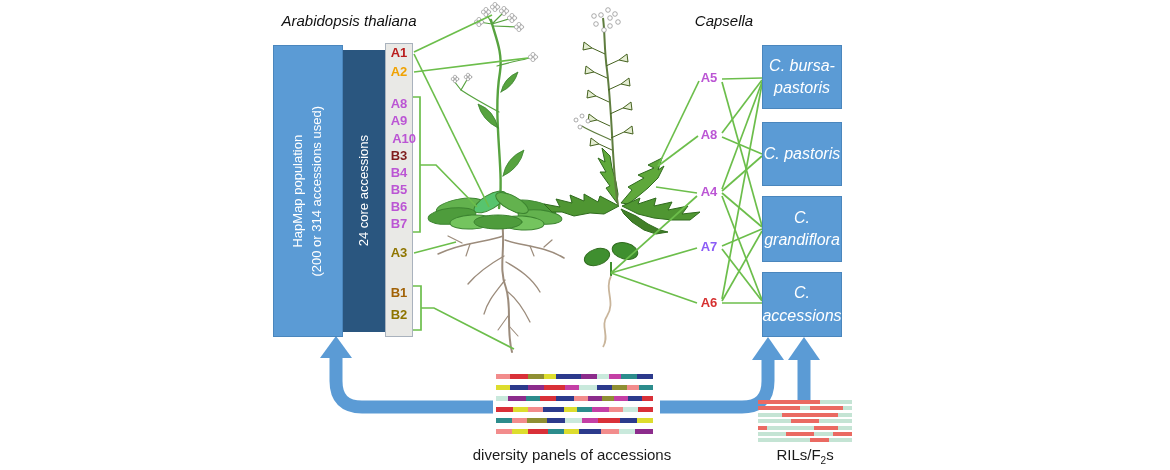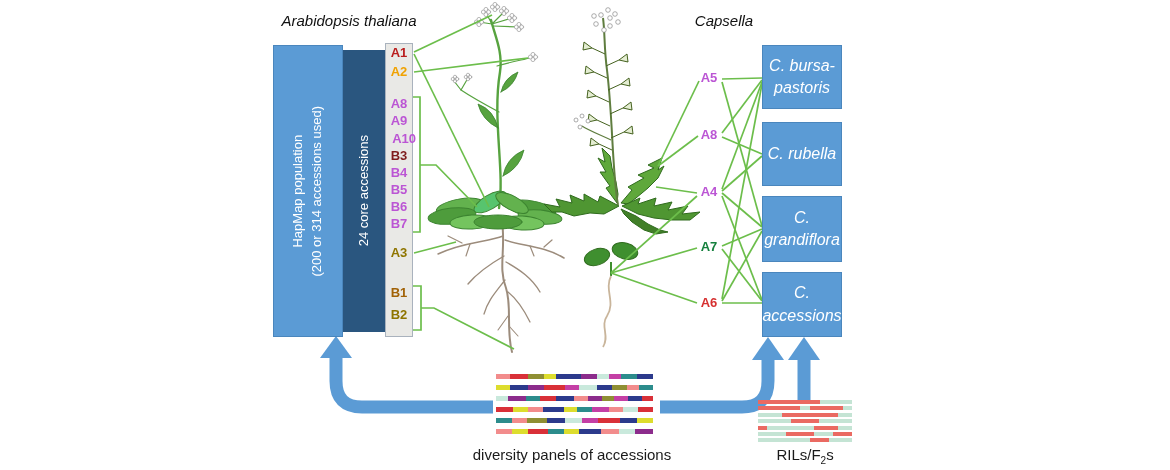--- a/index.html
+++ b/index.html
@@ -260,31 +260,31 @@
       <div class="acc-label" style="left: 382px; top: 199px; color: rgb(187, 85, 212);">B6</div>
       <div class="acc-label" style="left: 382px; top: 216px; color: rgb(187, 85, 212);">B7</div>
       <div class="acc-label" style="left: 382px; top: 245px; color: rgb(143, 117, 0);">A3</div>
       <div class="acc-label" style="left: 382px; top: 285px; color: #a16207;">B1</div>
       <div class="acc-label" style="left: 382px; top: 307px; color: rgb(143, 117, 0);">B2</div>
     </div>
   <div id="right-accession-labels">
       <div class="acc-label" style="left: 692px; top: 70px; color: rgb(187, 85, 212);">A5</div>
       <div class="acc-label" style="left: 692px; top: 127px; color: rgb(187, 85, 212);">A8</div>
       <div class="acc-label" style="left: 692px; top: 184px; color: rgb(187, 85, 212);">A4</div>
-      <div class="acc-label" style="left: 692px; top: 239px; color: #15803d;">A7</div>
+      <div class="acc-label" style="left: 692px; top: 239px; color: #8b5cf6;">A7</div>
       <div class="acc-label" style="left: 692px; top: 295px; color: rgb(214, 48, 48);">A6</div>
     </div>
 
   <div id="species-boxes">
       <div class="species-box" style="left: 762px; top: 45px; width: 80px; height: 64px;">
         <div>C. bursa-</div>
         <div>pastoris</div>
       </div>
       <div class="species-box" style="left: 762px; top: 122px; width: 80px; height: 64px;">
-        <div>C. rubella</div>
+        <div>C. pastoris</div>
       </div>
       <div class="species-box" style="left: 762px; top: 196px; width: 80px; height: 66px;">
         <div>C. grandiflora</div>
       </div>
       <div class="species-box" style="left: 762px; top: 272px; width: 80px; height: 65px;">
         <div>C. accessions</div>
       </div>
     </div>
 
   <div id="diversity-panel">

